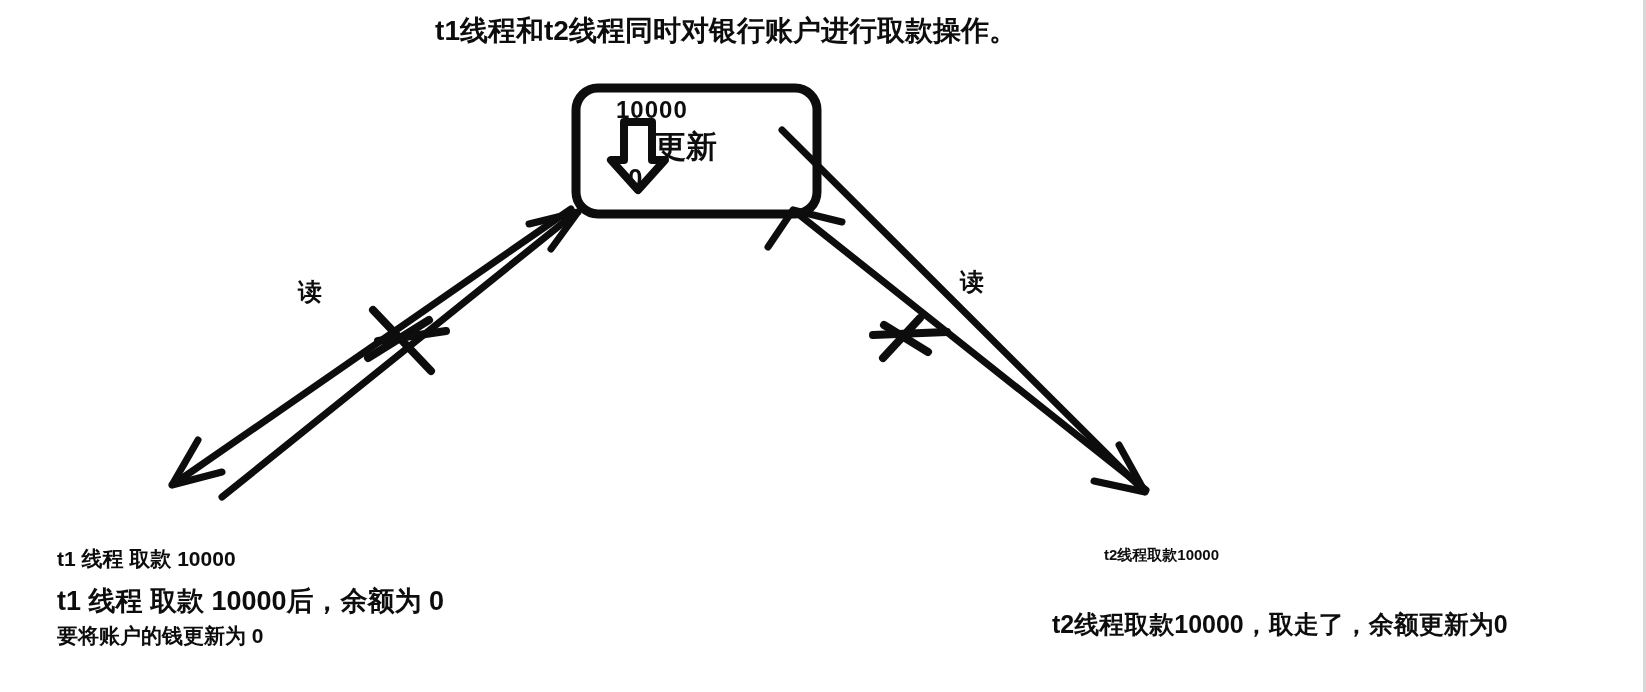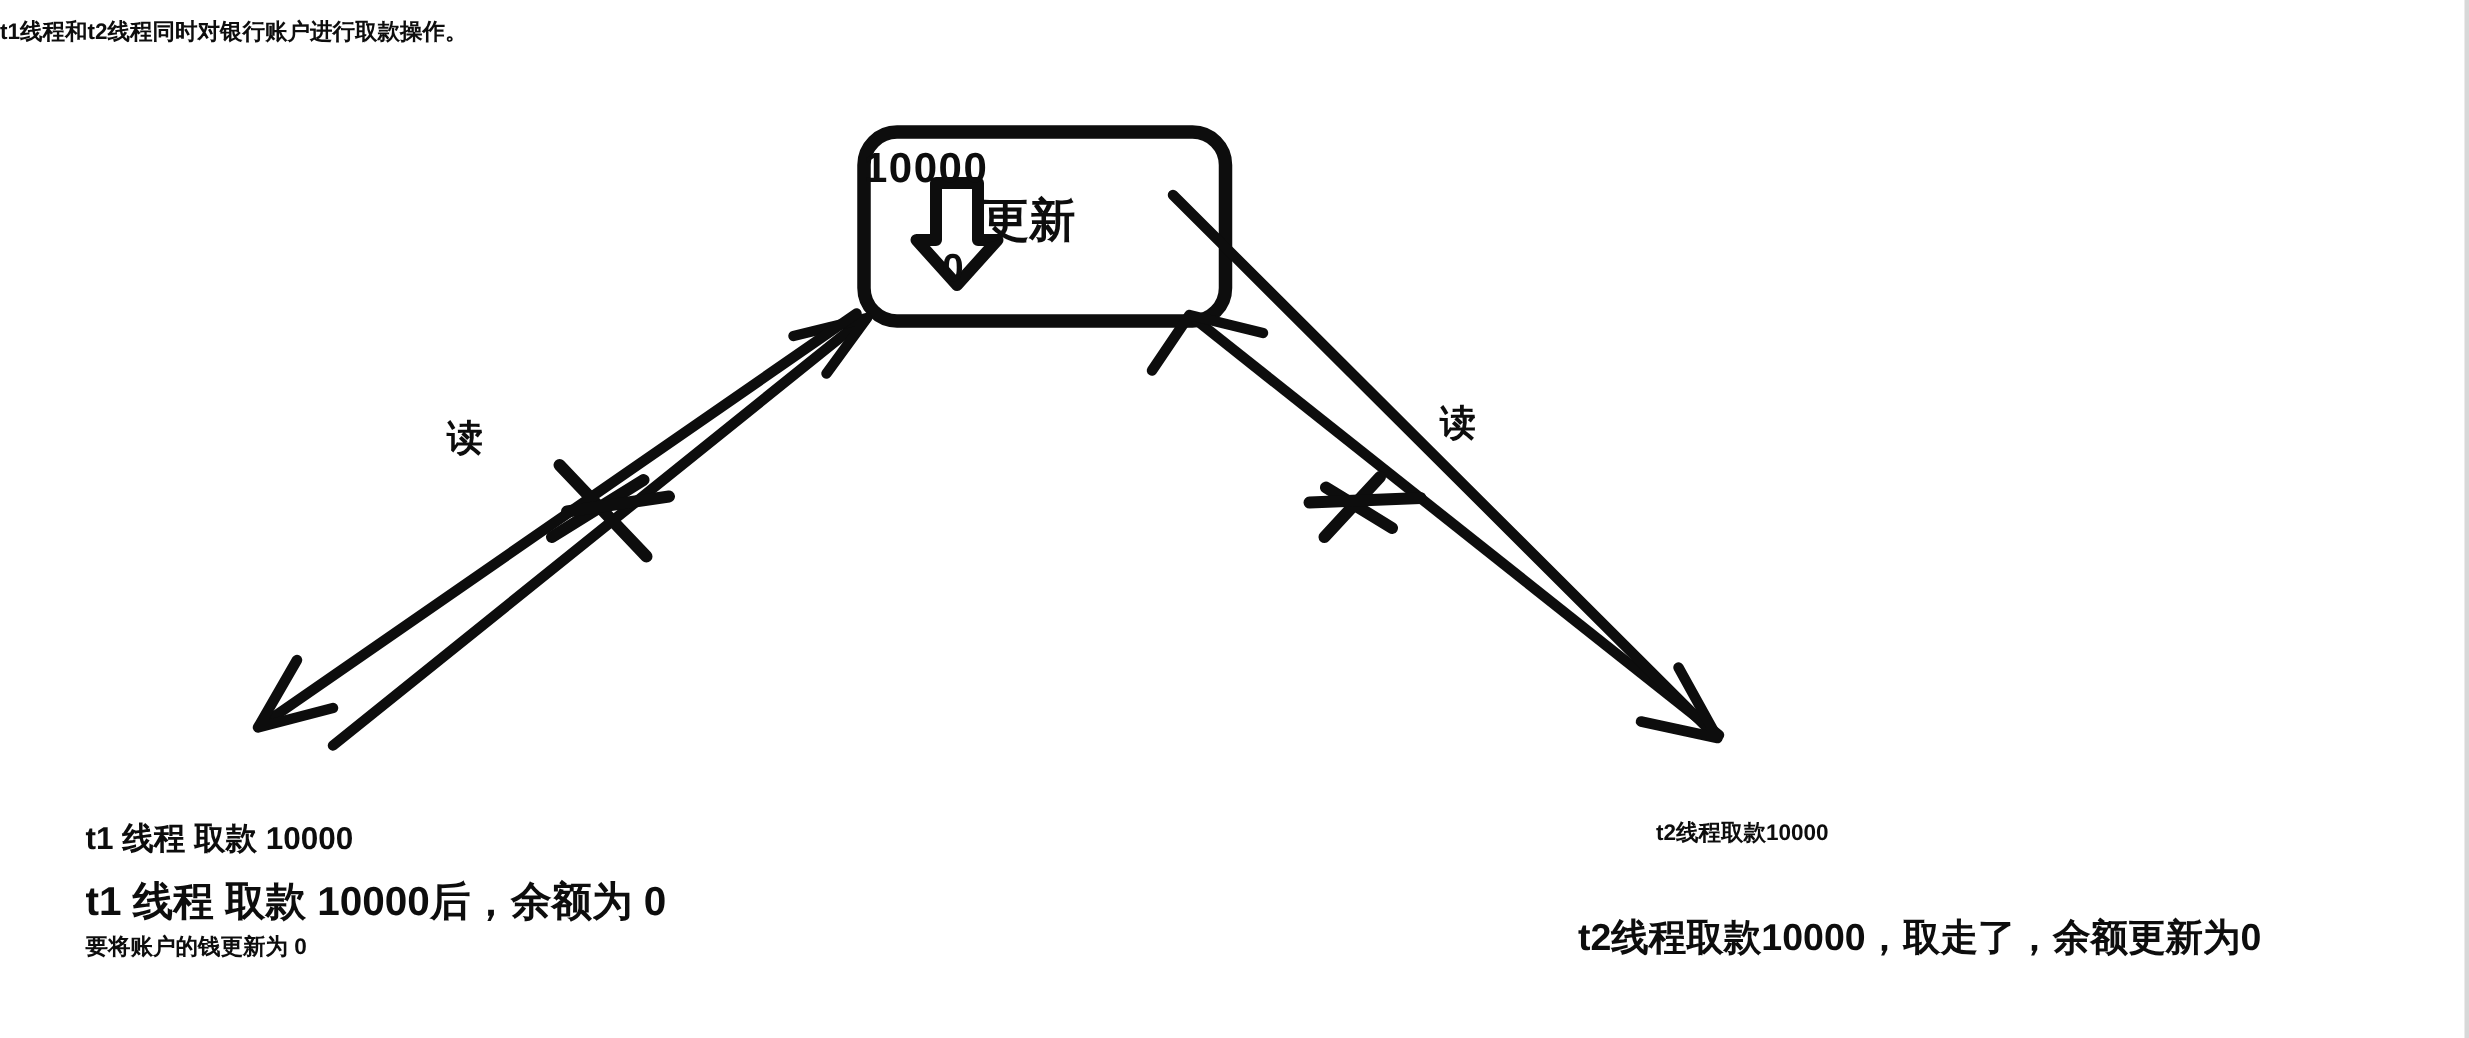--- a/index.html
+++ b/index.html
@@ -30,30 +30,30 @@
     color: #0d0d0d;
     white-space: nowrap;
     letter-spacing: 0px;
   }
 
   
   #title {
     left: 0;
     top: 12px;
     width: 1452px;
-    text-align: left;
-    font-size: 15px;
+    text-align: center;
+    font-size: 28px;
     font-weight: bold;
   }
 
   
   #box-value-before {
-    left: 576px;
+    left: 616px;
     top: 96px;
-    font-size: 28px;
+    font-size: 24px;
     letter-spacing: 1px;
   }
   #box-value-after {
     left: 628px;
     top: 163px;
     font-size: 26px;
   }
   #update-label {
     left: 655px;
     top: 126px;
@@ -80,21 +80,21 @@
     margin-top: 16px;
   }
   #t1-note-1 {
     left: 57px;
     top: 583px;
     font-size: 27px;
   }
   #t1-note-2 {
     left: 57px;
     top: 622px;
-    font-size: 15px;
+    font-size: 21px;
   }
 
   
   #t2-note-0 {
     left: 1104px;
     top: 546px;
     font-size: 15px;
   }
   #t2-note-1 {
     left: 1052px;

